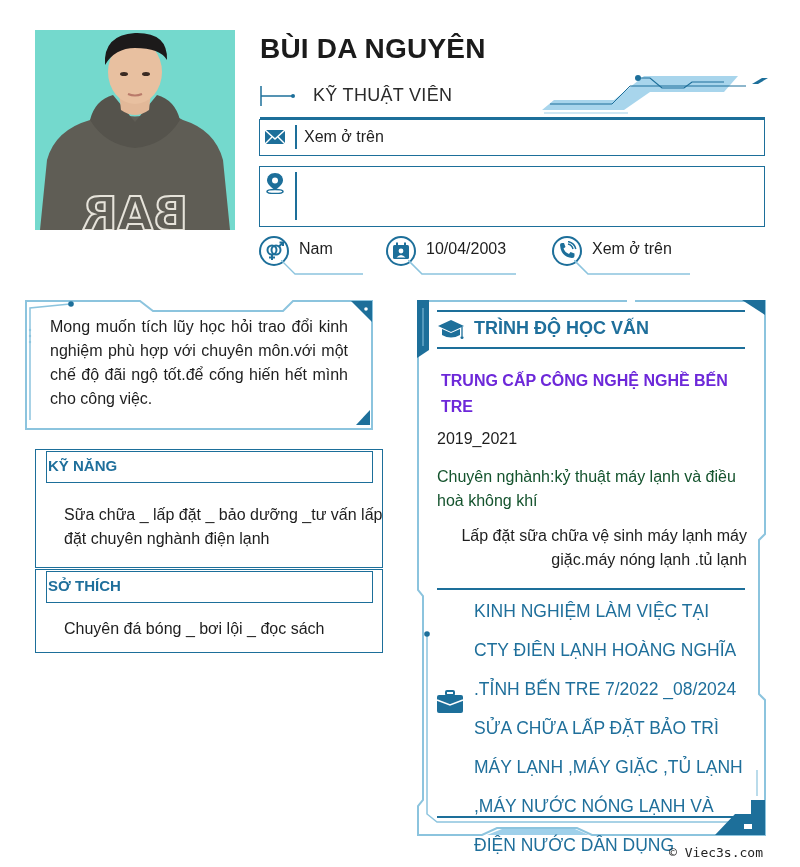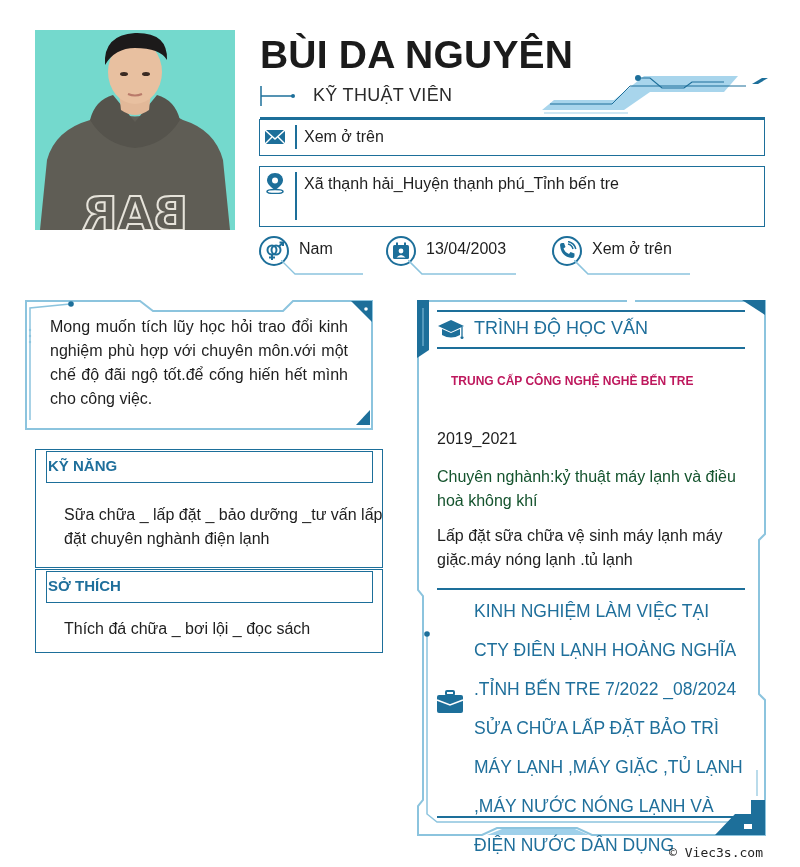--- a/index.html
+++ b/index.html
@@ -6,21 +6,21 @@
     html, body { width: 800px; height: 867px; background: #ffffff; overflow: hidden; }
     body { position: relative; font-family: "Liberation Sans", "DejaVu Sans", sans-serif; color: #1a1a1a; }
 
     .abs { position: absolute; }
 
     
     .photo { left: 35px; top: 30px; width: 200px; height: 200px; overflow: hidden; background: #6fd8cc; }
     .photo svg { display: block; }
 
     
-    .name { left: 260px; top: 33px; font-size: 39px; font-weight: bold; color: #1b1b1b; letter-spacing: 0.2px; }
+    .name { left: 260px; top: 33px; font-size: 28px; font-weight: bold; color: #1b1b1b; letter-spacing: 0.2px; }
     .title-line { left: 260px; top: 86px; width: 36px; height: 20px; }
     .title { left: 301px; top: 85px; font-size: 18px; color: #2a2a2a; letter-spacing: 0.3px; margin-left: 12px; }
     .deco { left: 540px; top: 74px; width: 230px; height: 40px; }
     .hr-top { left: 260px; top: 117px; width: 505px; height: 1.5px; background: #1d6f9a; }
 
     
     .cbox { border: 1.5px solid #1d6f9a; left: 259px; width: 506px; background: #fff; }
     .cbox .ico { position: absolute; left: 4px; width: 22px; height: 22px; }
     .cbox .sep { position: absolute; left: 35px; width: 1.5px; background: #1d6f9a; }
     .cbox .txt { position: absolute; left: 44px; font-size: 16px; color: #1e1e1e; line-height: 24px; }
@@ -44,25 +44,25 @@
     .sect .shead span { position: absolute; left: 1px; top: 5px; font-size: 15px; font-weight: bold; color: #1f6f9b; }
     .sect .sbody { position: absolute; left: 28px; font-size: 16px; line-height: 24px; color: #1e1e1e; width: 320px; }
     .skills { top: 449px; height: 119px; }
     .hobbies { top: 569px; height: 84px; }
 
     
     .rcol { left: 417px; top: 300px; width: 349px; height: 536px; }
     .rcol .frame { position: absolute; left: 0; top: 0; }
     .edu-hr { position: absolute; left: 20px; width: 308px; height: 1.5px; background: #1d6f9a; }
     .edu-head { position: absolute; left: 20px; top: 16px; height: 28px; }
-    .edu-head span { position: absolute; left: 37px; top: 2px; font-size: 18px; font-weight: normal; color: #1f6f9b; white-space: nowrap; }
-    .edu-school { position: absolute; left: 34px; top: 68px; width: 300px; font-size: 12px; font-weight: bold; line-height: 26px; color: #be185d; }
+    .edu-head span { position: absolute; left: 37px; top: 2px; font-size: 18px; font-weight: bold; color: #1f6f9b; white-space: nowrap; }
+    .edu-school { position: absolute; left: 24px; top: 68px; width: 300px; font-size: 16px; font-weight: bold; line-height: 26px; color: #6d28d9; }
     .edu-years { position: absolute; left: 20px; top: 130px; font-size: 16px; color: #1e1e1e; }
     .edu-major { position: absolute; left: 20px; top: 165px; width: 300px; font-size: 16px; line-height: 24px; color: #14532d; }
-    .edu-desc { position: absolute; left: 20px; top: 224px; width: 310px; font-size: 16px; line-height: 24px; color: #1e1e1e; }
+    .edu-desc { position: absolute; left: 20px; top: 224px; width: 310px; font-size: 16px; line-height: 24px; color: #1e1e1e; text-align: right; }
     .exp-text { position: absolute; left: 57px; top: 292px; width: 270px; font-size: 17.5px; font-weight: normal; line-height: 39px; color: #1f6f9b; }
     .exp-icon { position: absolute; left: 19px; top: 390px; }
 
     .footer { right: 37px; top: 845px; font-family: "DejaVu Sans Mono", "Liberation Mono", monospace; font-size: 13px; color: #222; margin-left: 30px; }
   </style>
 </head>
 <body>
 
 <div class="abs photo">
   <svg width="200" height="200" viewBox="0 0 200 200">
@@ -117,21 +117,20 @@
   <div class="txt" style="top:5px">Xem ở trên</div>
 </div>
 
 <div class="abs cbox addr-box">
   <svg class="ico" style="top:5px" viewBox="0 0 22 22">
     <path d="M11 1 C6 1 3 4.5 3 8.5 C3 13 11 18 11 18 C11 18 19 13 19 8.5 C19 4.5 16 1 11 1 Z" fill="#1d6f9a"></path>
     <circle cx="11" cy="8.5" r="3" fill="#fff"></circle>
     <ellipse cx="11" cy="19.5" rx="8" ry="2" fill="none" stroke="#1d6f9a" stroke-width="1.5"></ellipse>
   </svg>
   <div class="sep" style="top:5px;height:48px"></div>
-  <div class="txt" style="top:5px;width:320px">Xã thạnh hải_Huyện thạnh phú_Tỉnh bến tre</div>
 </div>
 
 <div class="abs pitem" style="left:259px;width:110px">
   <div class="circ">
     <svg width="20" height="20" viewBox="0 0 20 20">
       <circle cx="8" cy="9" r="4.5" stroke="#1d6f9a" stroke-width="2" fill="none"></circle>
       <circle cx="12" cy="9" r="4.5" stroke="#1d6f9a" stroke-width="2" fill="none"></circle>
       <line x1="8" y1="13.5" x2="8" y2="19" stroke="#1d6f9a" stroke-width="2"></line>
       <line x1="5" y1="16.5" x2="11" y2="16.5" stroke="#1d6f9a" stroke-width="2"></line>
       <line x1="15" y1="5.5" x2="19" y2="1.5" stroke="#1d6f9a" stroke-width="2"></line>
@@ -147,21 +146,21 @@
 <div class="abs pitem" style="left:386px;width:140px">
   <div class="circ">
     <svg width="18" height="18" viewBox="0 0 18 18">
       <rect x="1" y="3" width="16" height="14" rx="1.5" fill="#1d6f9a"></rect>
       <rect x="4" y="0.5" width="2" height="4" fill="#1d6f9a"></rect>
       <rect x="12" y="0.5" width="2" height="4" fill="#1d6f9a"></rect>
       <circle cx="9" cy="9" r="2.4" fill="#fff"></circle>
       <path d="M4.5 15.5 Q9 10.5 13.5 15.5 Z" fill="#fff"></path>
     </svg>
   </div>
-  <div class="ptxt">13/04/2003</div>
+  <div class="ptxt">10/04/2003</div>
   <svg class="tail" width="110" height="16" viewBox="0 0 110 16">
     <polyline points="0,0 14,14 108,14" stroke="#8cc4de" stroke-width="1.6" fill="none"></polyline>
   </svg>
 </div>
 
 <div class="abs pitem" style="left:552px;width:140px">
   <div class="circ">
     <svg width="20" height="20" viewBox="0 0 20 20">
       <path d="M3 4 Q3 2 5 2 L7 2 L8.5 6 L6.5 7.5 Q8 11.5 12 13 L13.5 11 L17.5 12.5 L17.5 14.5 Q17.5 17 15 17 Q4 16 3 4 Z" fill="#1d6f9a"></path>
       <path d="M11 3 Q15 4 16 8" stroke="#1d6f9a" stroke-width="1.5" fill="none"></path>
@@ -193,21 +192,21 @@
   <div class="shead">
     <span>KỸ NĂNG</span>
   </div>
   <div class="sbody" style="top:53px">Sữa chữa _ lấp đặt _ bảo dưỡng _tư vấn lấp đặt chuyên nghành điện lạnh</div>
 </div>
 
 <div class="abs sect hobbies">
   <div class="shead">
     <span>SỞ THÍCH</span>
   </div>
-  <div class="sbody" style="top:47px">Thích đá chữa _ bơi lội _ đọc sách</div>
+  <div class="sbody" style="top:47px">Chuyên đá bóng _ bơi lội _ đọc sách</div>
 </div>
 
 <div class="abs rcol">
   <svg class="frame" width="349" height="536" viewBox="0 0 349 536">
     <polyline points="1,0 1,290 6,296 6,500 1,506 1,535 65,535 80,528 160,528 175,535 348,535 348,400 342,394 342,240 348,234 348,0" fill="#fff" stroke="#8cc4de" stroke-width="2"></polyline>
     <line x1="1" y1="1" x2="210" y2="1" stroke="#8cc4de" stroke-width="2"></line>
     <line x1="218" y1="1" x2="348" y2="1" stroke="#8cc4de" stroke-width="2"></line>
     <polygon points="0,0 12,0 12,50 0,58" fill="#1d6f9a"></polygon>
     <line x1="6" y1="8" x2="6" y2="46" stroke="#8cc4de" stroke-width="1"></line>
     <polygon points="325,0 348,0 348,15" fill="#1d6f9a"></polygon>

